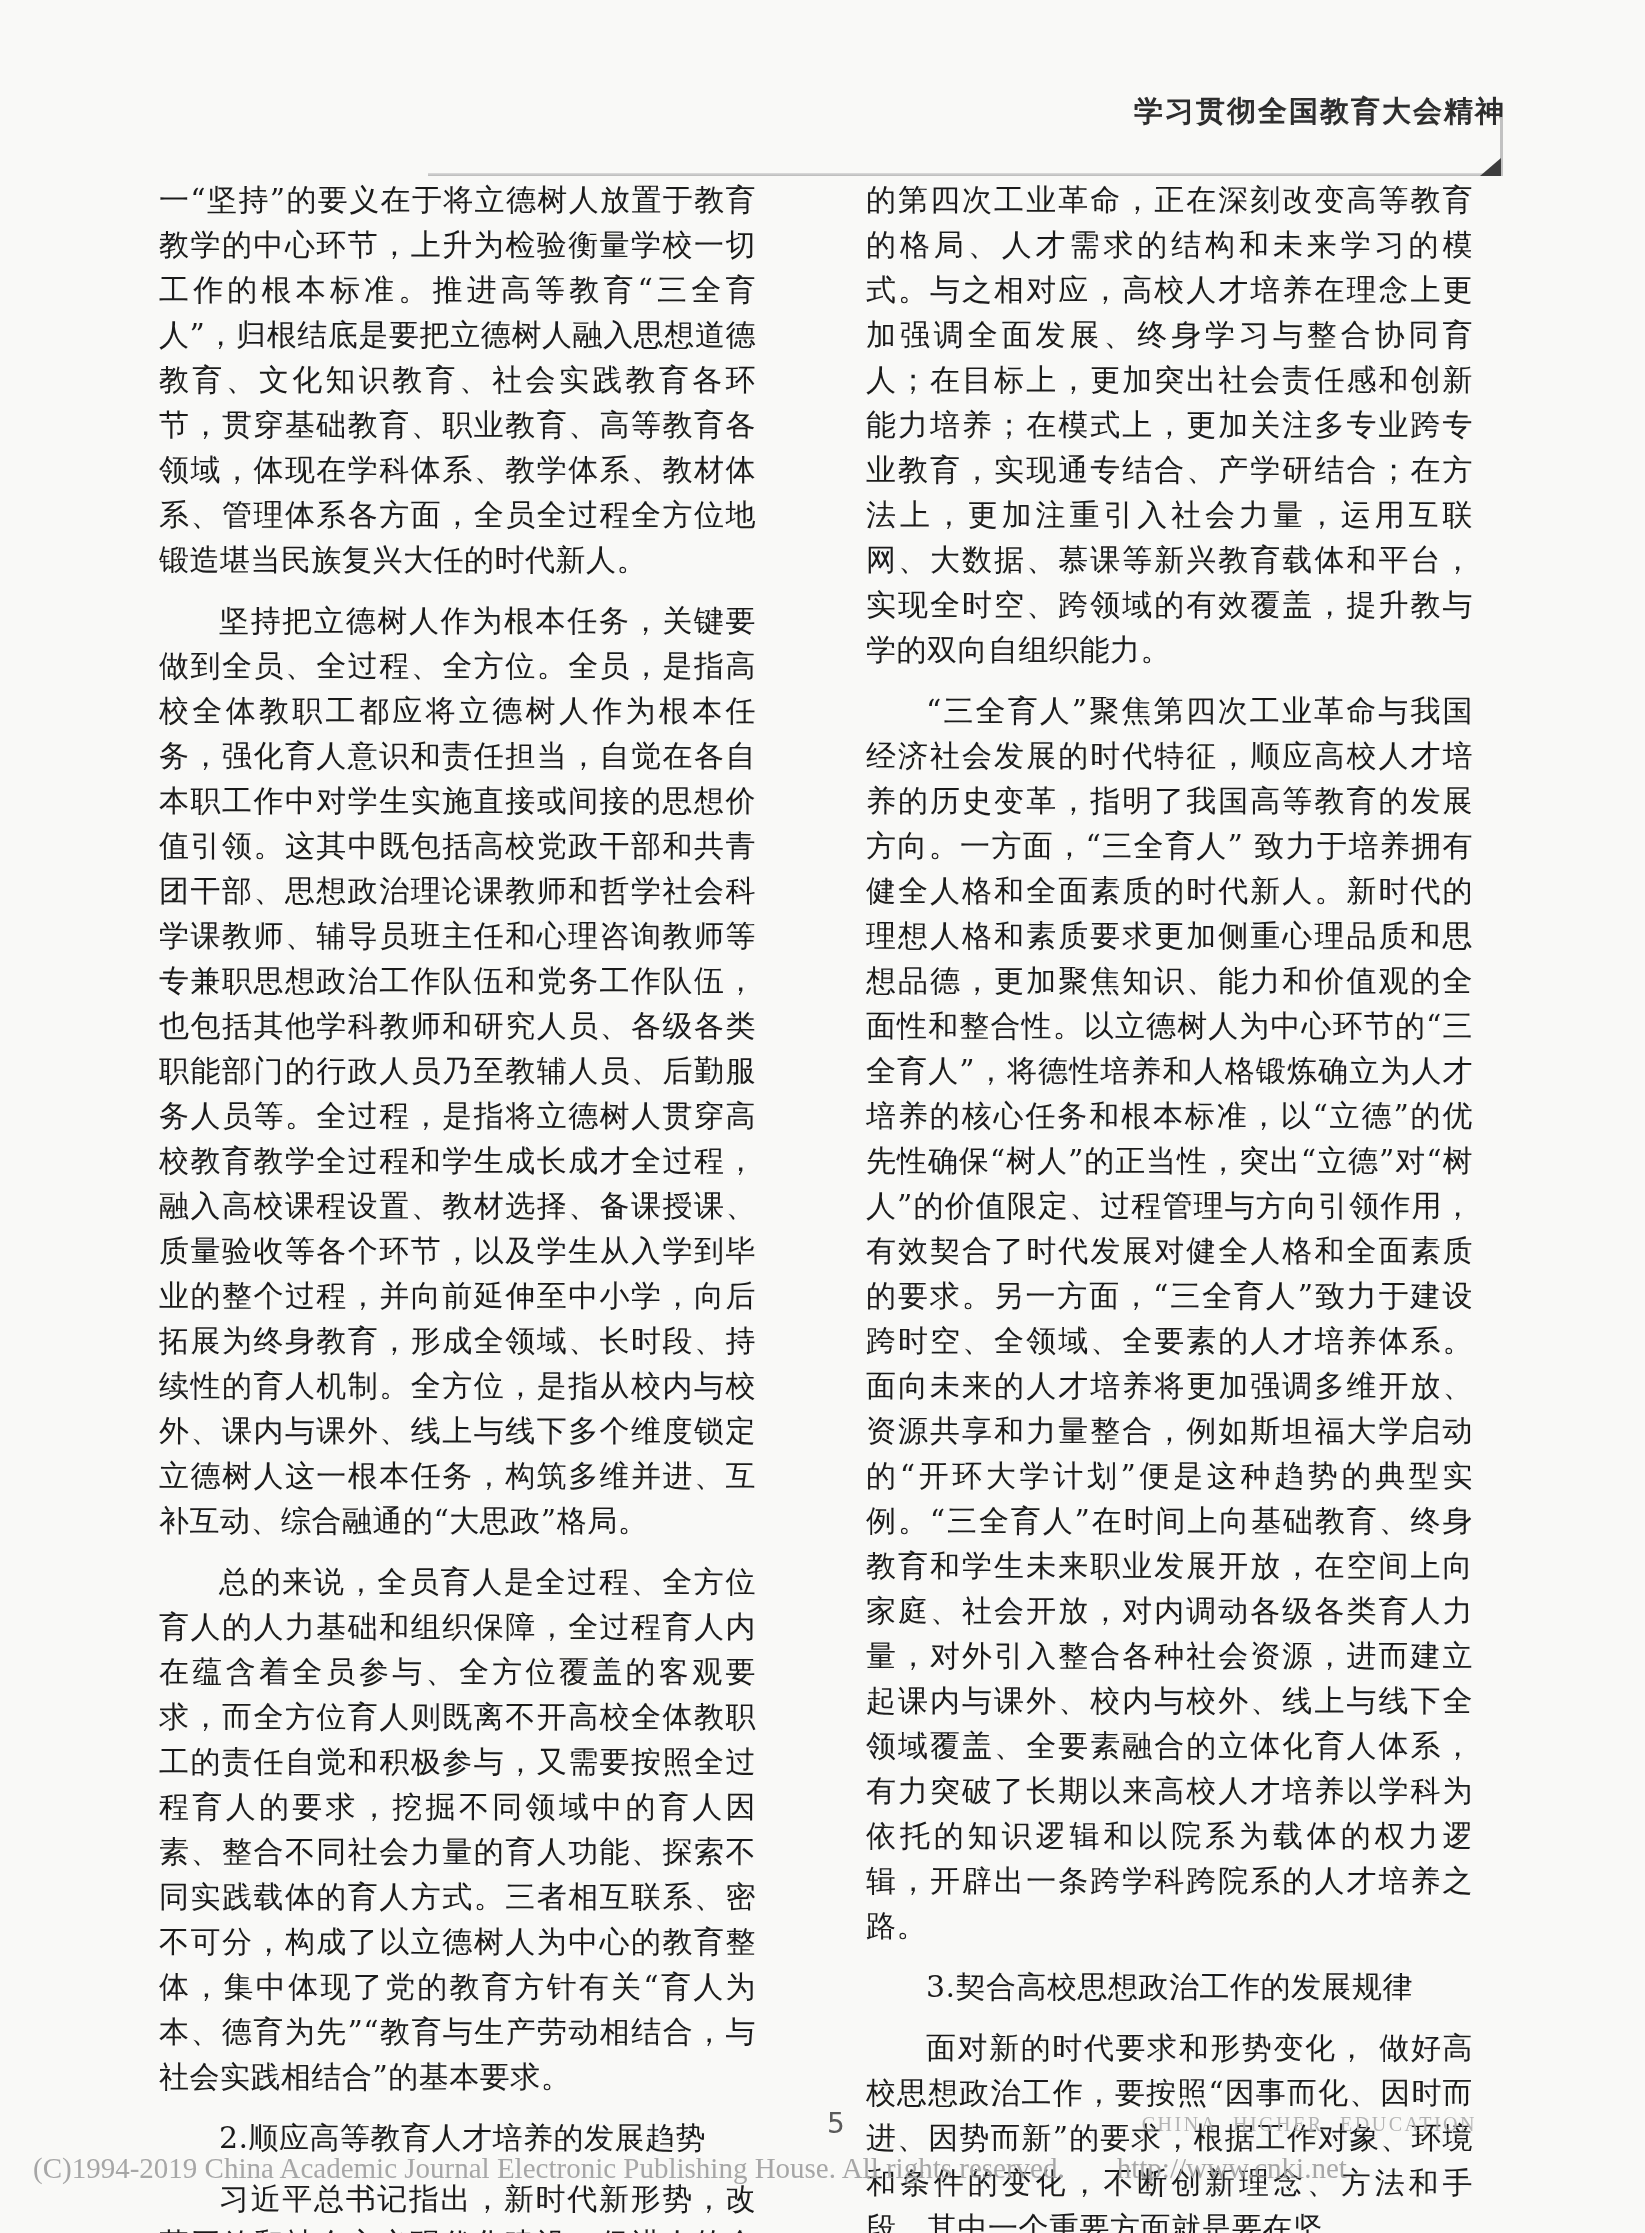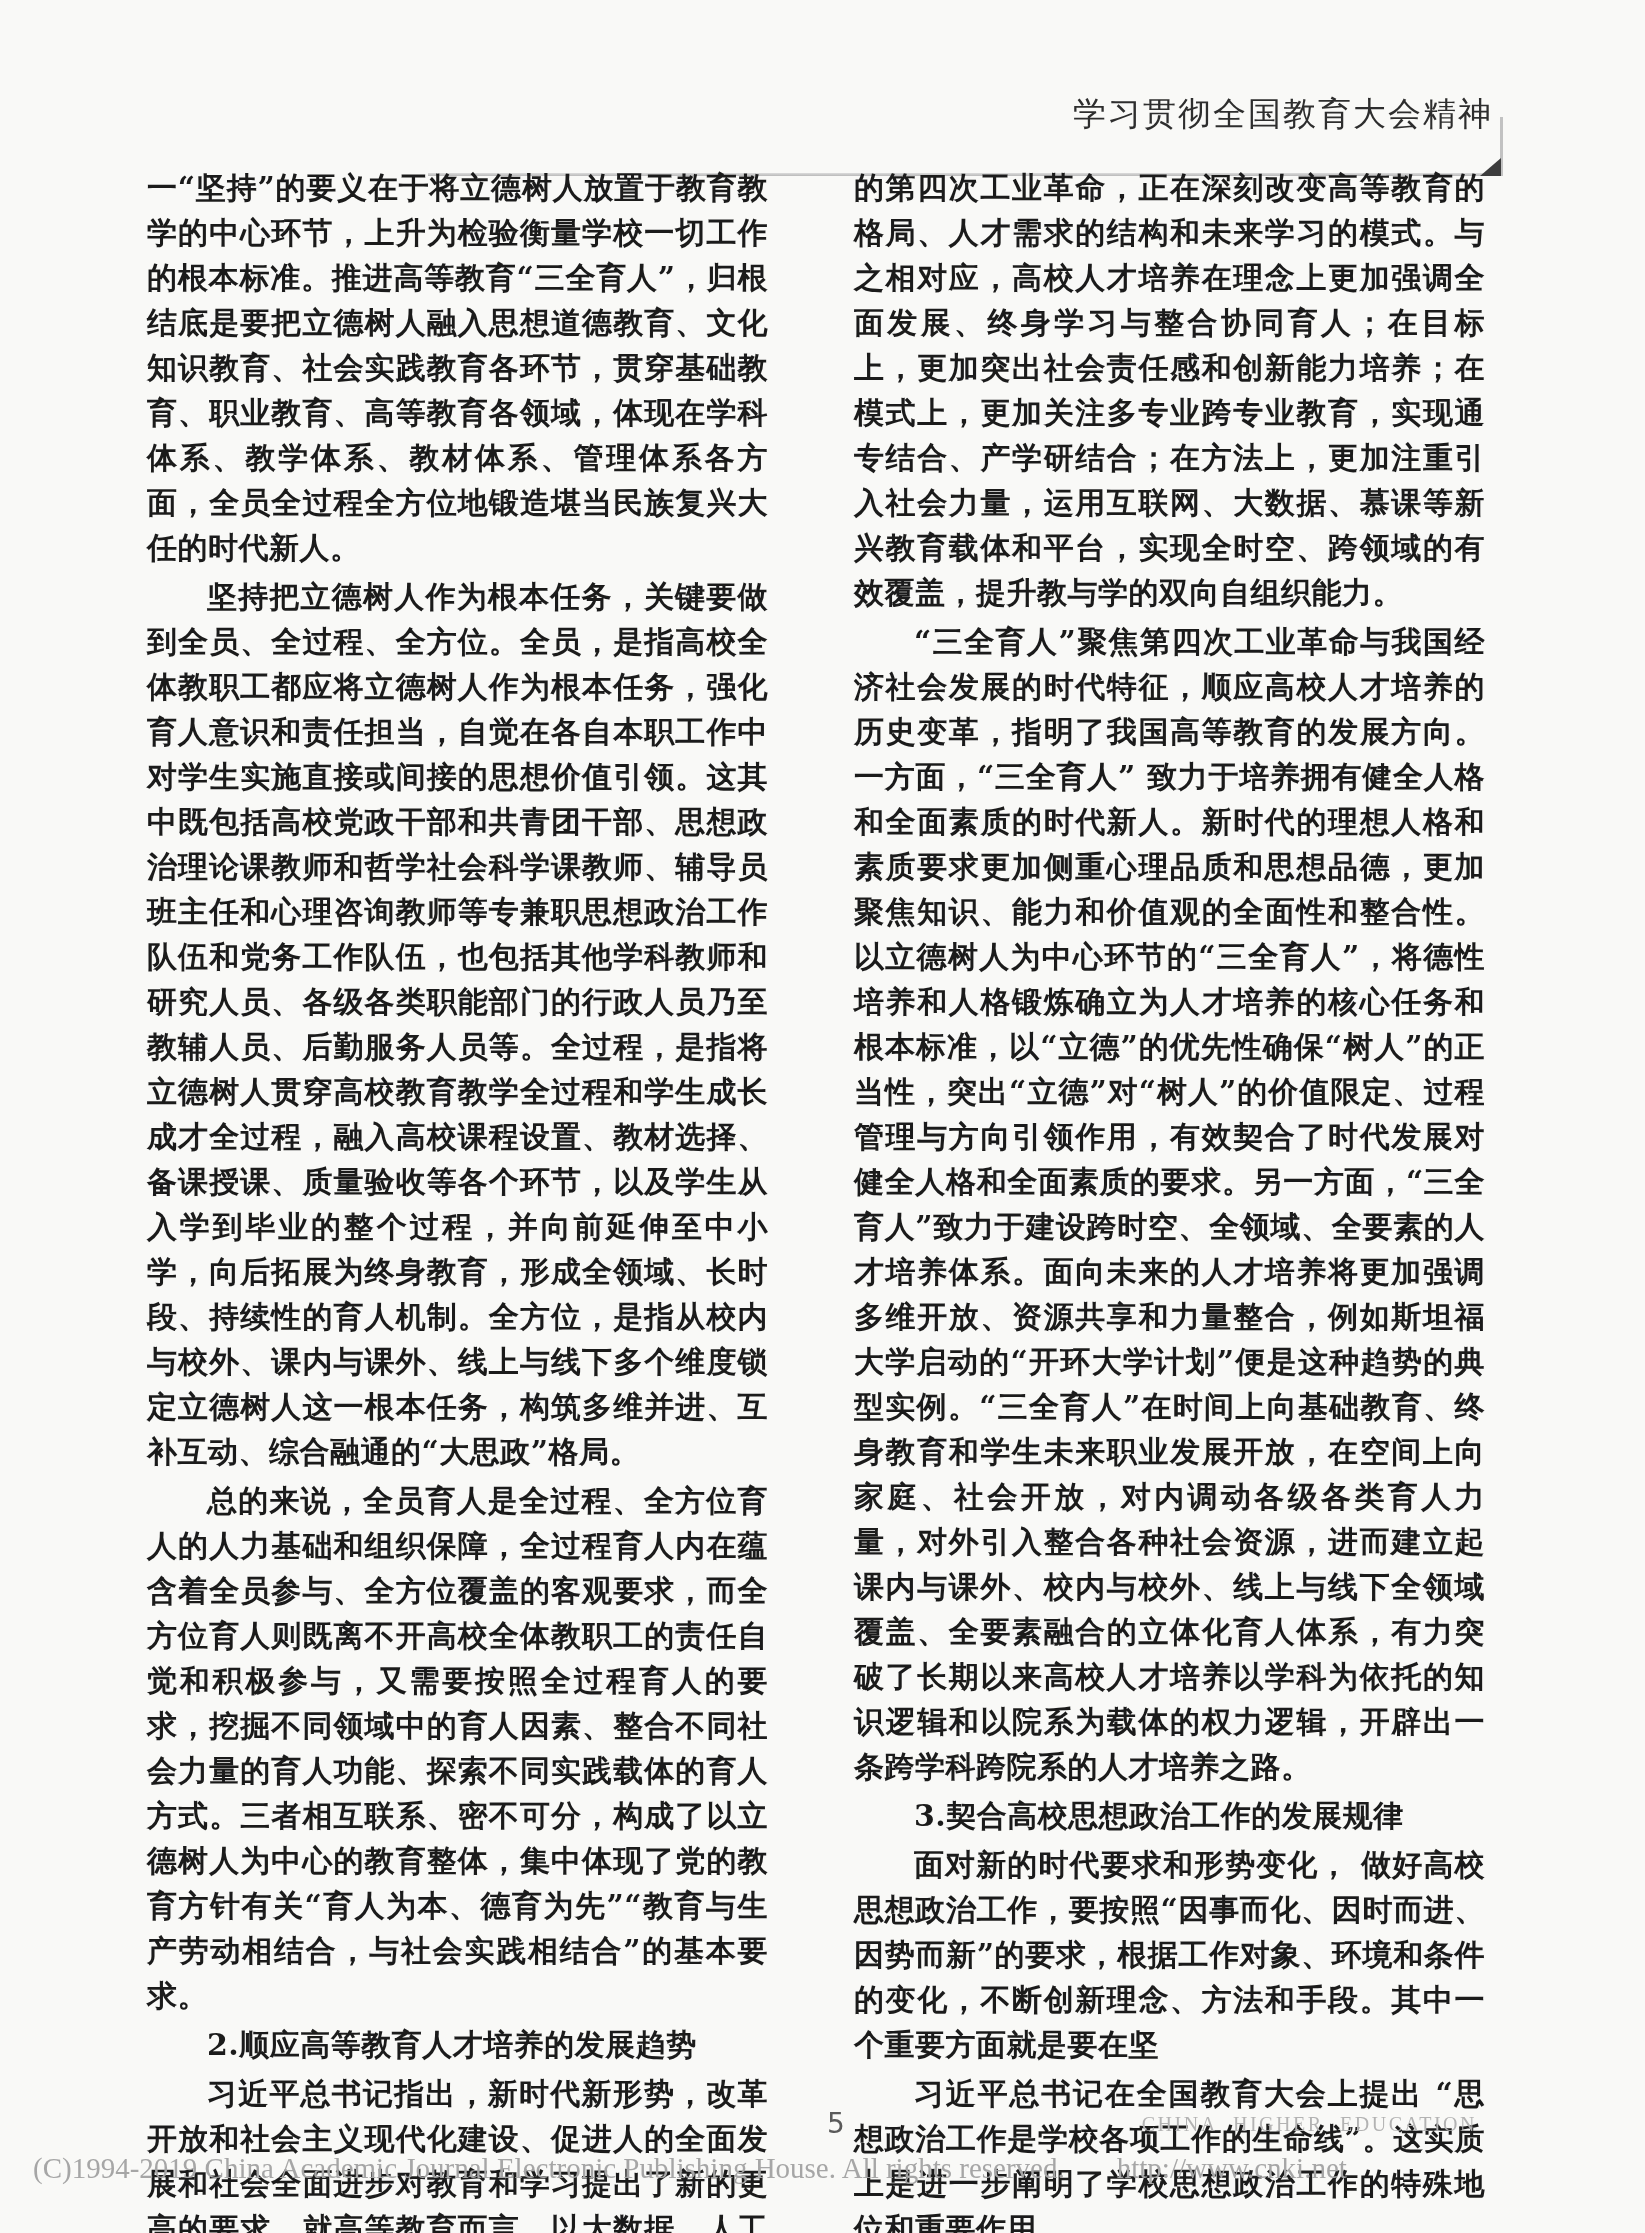--- a/index.html
+++ b/index.html
@@ -5,23 +5,23 @@
   html,body{margin:0;padding:0;}
   .page{
     position:relative;
     width:1646px;height:2234px;
     background:#f9f9f7;
     overflow:hidden;
     font-family:"DejaVu Serif","Liberation Serif",serif;
   }
   
   .header-title{
-    position:absolute;top:92px;right:153px;
+    position:absolute;top:92px;right:140px;
     font-family:"DejaVu Sans","Liberation Sans",sans-serif;
-    font-size:33px;font-weight:normal;letter-spacing:2px;color:#2e2e2e;
+    font-size:29px;font-weight:bold;letter-spacing:2px;color:#2e2e2e;
     white-space:nowrap;
   }
   .header-rule{
     position:absolute;left:428px;top:173px;width:1075px;height:3px;
     background:linear-gradient(#dcdcdc,#b9b9b9);
   }
   .header-tick{
     position:absolute;left:1500px;top:117px;width:3px;height:59px;
     background:#c2c2c2;
   }
@@ -31,21 +31,21 @@
   }
   
   .column{
     position:absolute;top:161px;
     font-size:30px;line-height:45px;color:#1b1b1b;
     text-align:justify;text-justify:inter-ideograph;
     letter-spacing:0.5px;
   }
   .column-left{left:143px;width:629px;}
   .column-right{left:850px;width:639px;}
-  .column p{margin:4px;padding:0;font-weight:bold;}
+  .column p{margin:16px;padding:0;}
   .column p.indent{text-indent:2em;}
   
   .page-number{
     position:absolute;left:796px;top:2107px;width:80px;
     text-align:center;font-size:28px;color:#5a5a5a;
     font-family:"DejaVu Sans","Liberation Sans",sans-serif;
   }
   .journal-name{
     position:absolute;right:169px;top:2113px;
     font-size:20px;color:#b3b3b3;letter-spacing:2.5px;word-spacing:9px;

